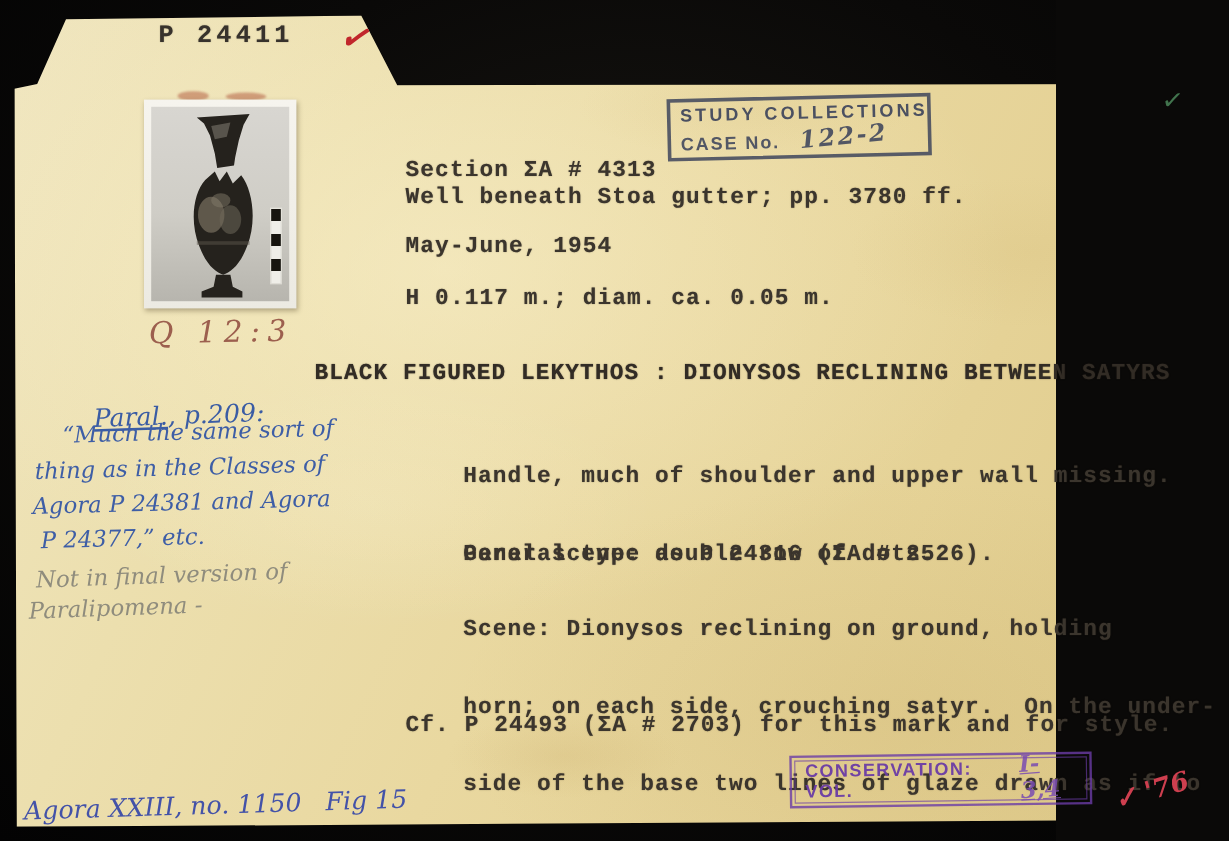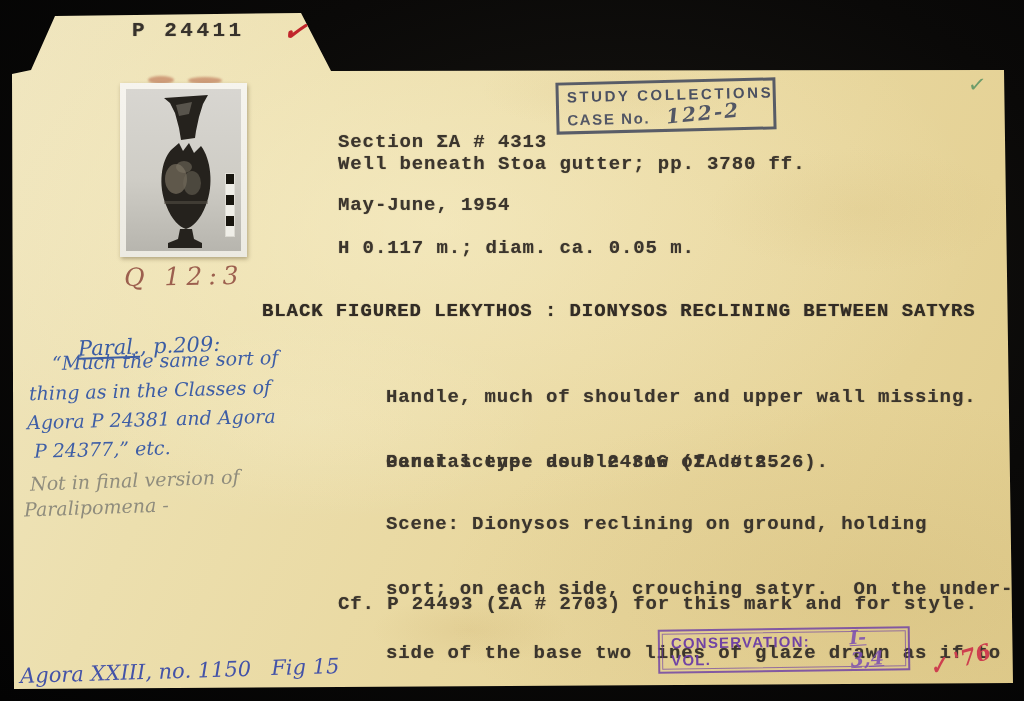--- a/index.html
+++ b/index.html
@@ -1,19 +1,19 @@
 <!DOCTYPE html>
 <html><head>
 <meta charset="utf-8">
 <style>
   * { margin: 0; padding: 0; box-sizing: border-box; }
   html, body { width: 1024px; height: 701px; background: #0a0908; overflow: hidden; }
   body { font-family: "Liberation Sans", sans-serif; position: relative; }
 
-  #stage { position: absolute; inset: 0; width: 1024px; height: 701px;
+  #stage { position: absolute; inset: 0; width: 880px; height: 701px;
     background: radial-gradient(ellipse at 60% 40%, #191713 0%, #0a0908 55%, #030303 100%); }
 
   
   #card {
     position: absolute; inset: 0;
     clip-path: polygon(55px 16px, 301px 13px, 331px 71px, 1004px 70px,
                        1013px 683px, 14px 689px, 12px 74px, 31px 70px);
     background:
       radial-gradient(90% 70% at 42% 32%, rgba(252,244,210,.45) 0%, rgba(252,244,210,0) 60%),
       radial-gradient(60% 40% at 85% 85%, rgba(190,160,90,.18) 0%, rgba(190,160,90,0) 70%),
@@ -153,21 +153,21 @@
 
     <div class="typed typed-block" id="para1">
       <div>Handle, much of shoulder and upper wall missing.</div>
       <div>General type as P 24316 (ΣA # 2526).</div>
     </div>
     <div class="typed typed-block" id="para2">
       <div>Paral scene: double row of dots.</div>
     </div>
     <div class="typed typed-block" id="para3">
       <div>Scene: Dionysos reclining on ground, holding</div>
-      <div>sort; on each side, crouching satyr.  On the under-</div>
+      <div>horn; on each side, crouching satyr.  On the under-</div>
       <div>side of the base two lines of glaze drawn as if to</div>
       
       
     </div>
     <div class="typed" id="cf-line">Cf. P 24493 (ΣA # 2703) for this mark and for style.</div>
 
     <div class="hand" id="paral-heading">
       <span id="paral-word">Paral.</span><span>, p.209:</span>
     </div>
     <div class="hand quote-line" id="quote-0">“Much the same sort of</div>

